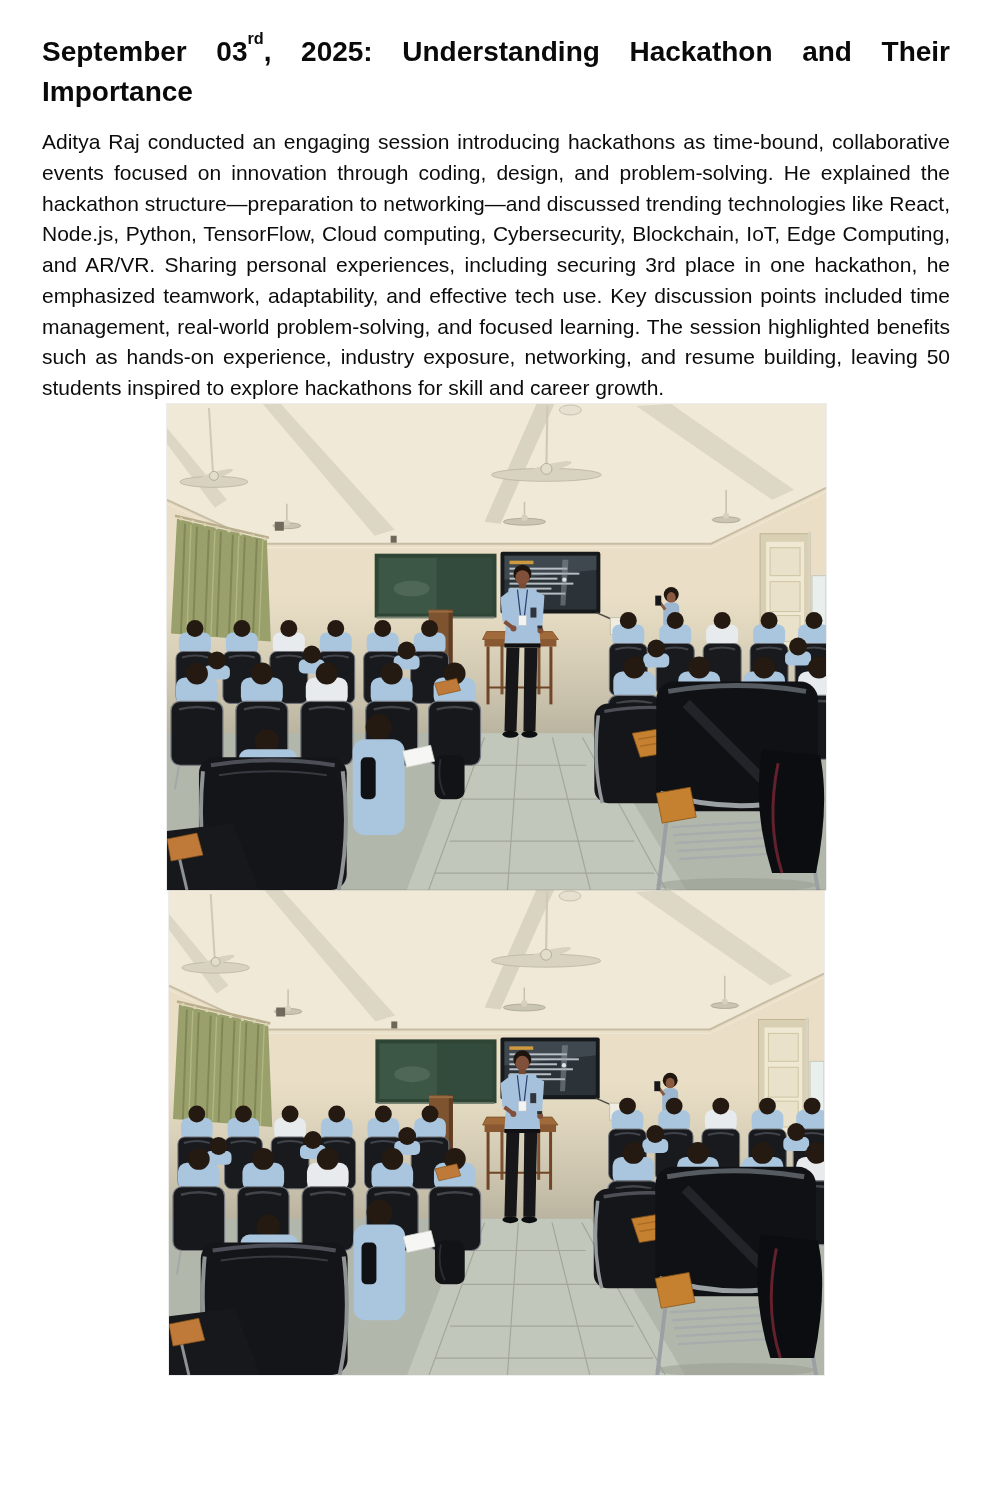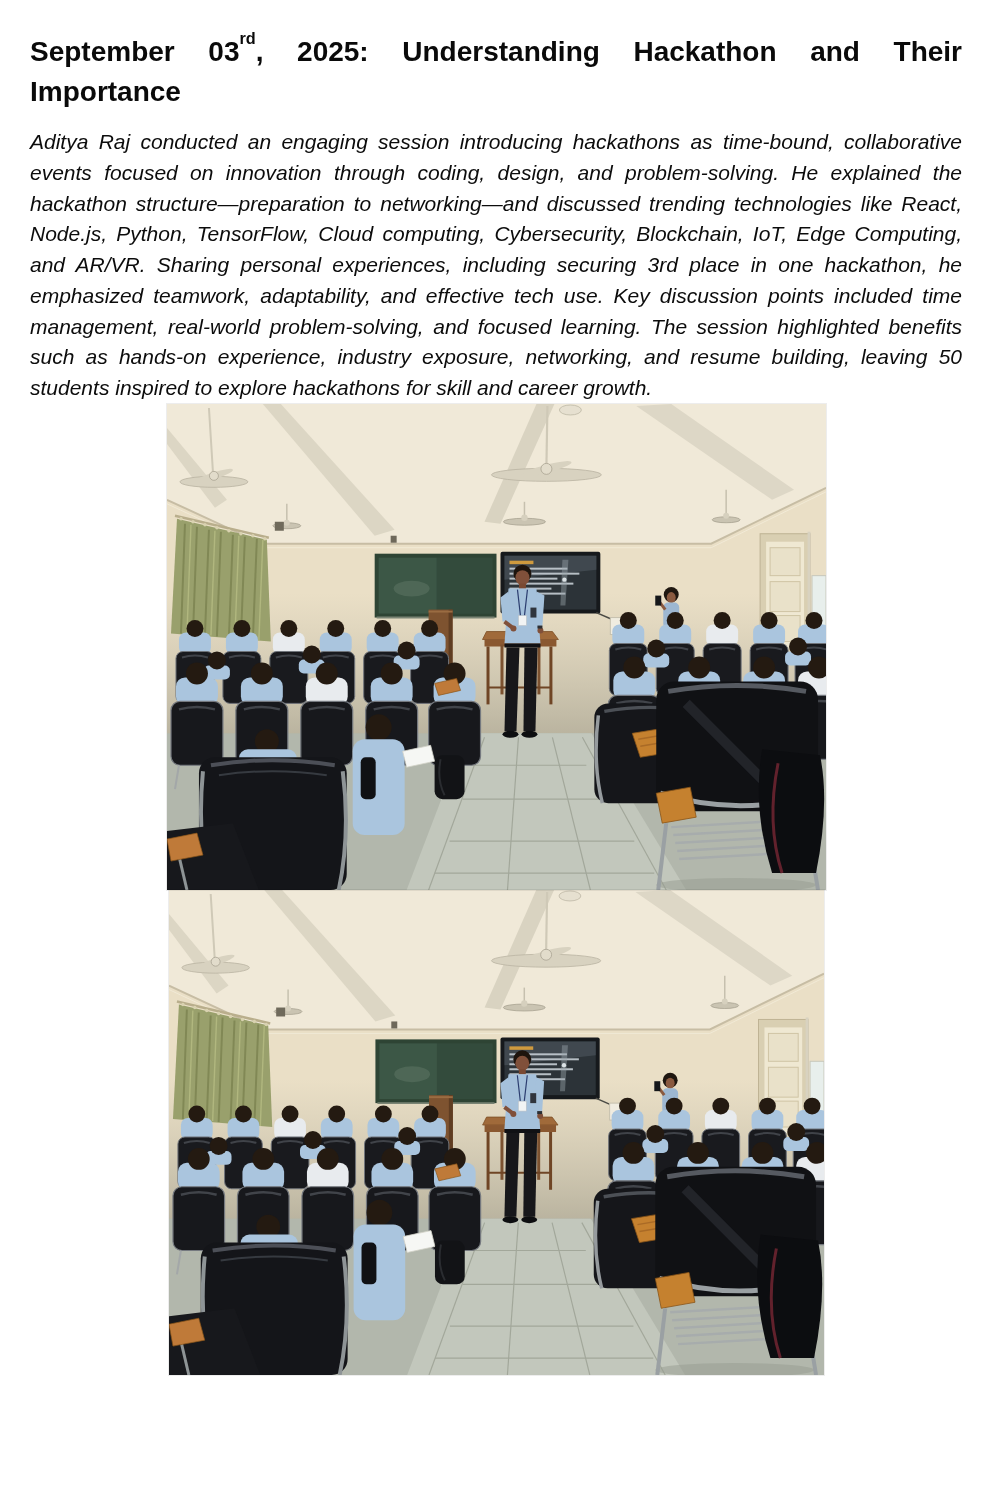--- a/index.html
+++ b/index.html
@@ -1,20 +1,20 @@
 <!DOCTYPE html>
 <html><head>
 <meta charset="utf-8">
 <style>
   html,body{margin:0;padding:0;background:#ffffff;}
   body{font-family:"Liberation Sans","DejaVu Sans",sans-serif;color:#000;}
-  .page{width:992px;min-height:1486px;box-sizing:border-box;padding:25px 30px 30px;background:#fff;}
+  .page{width:992px;min-height:1486px;box-sizing:border-box;padding:25px 42px 30px;background:#fff;}
   h1.title{font-size:28px;line-height:40px;font-weight:700;margin:0;text-align:justify;color:#0a0a0a;}
   h1.title sup{font-size:.58em;position:relative;top:-.45em;}
-  p.body-par{font-size:21px;line-height:30.7px;margin:15px 0 0;text-align:justify;color:#0c0c0c;font-style:italic;}
+  p.body-par{font-size:21px;line-height:30.7px;margin:15px 0 0;text-align:justify;color:#0c0c0c;}
   figure.photo{display:block;margin:0 auto;overflow:hidden;outline:1px solid rgba(0,0,0,.07);}
   figure.photo svg{display:block;width:100%;height:100%;}
   .p1{width:659px;height:486px;margin-top:26px;}
   .p2{width:655px;height:485px;margin-top:3px;}
   .defs-holder{position:absolute;width:0;height:0;overflow:hidden;}
 </style>
 </head>
 <body>
 
 <div class="defs-holder" aria-hidden="true">

